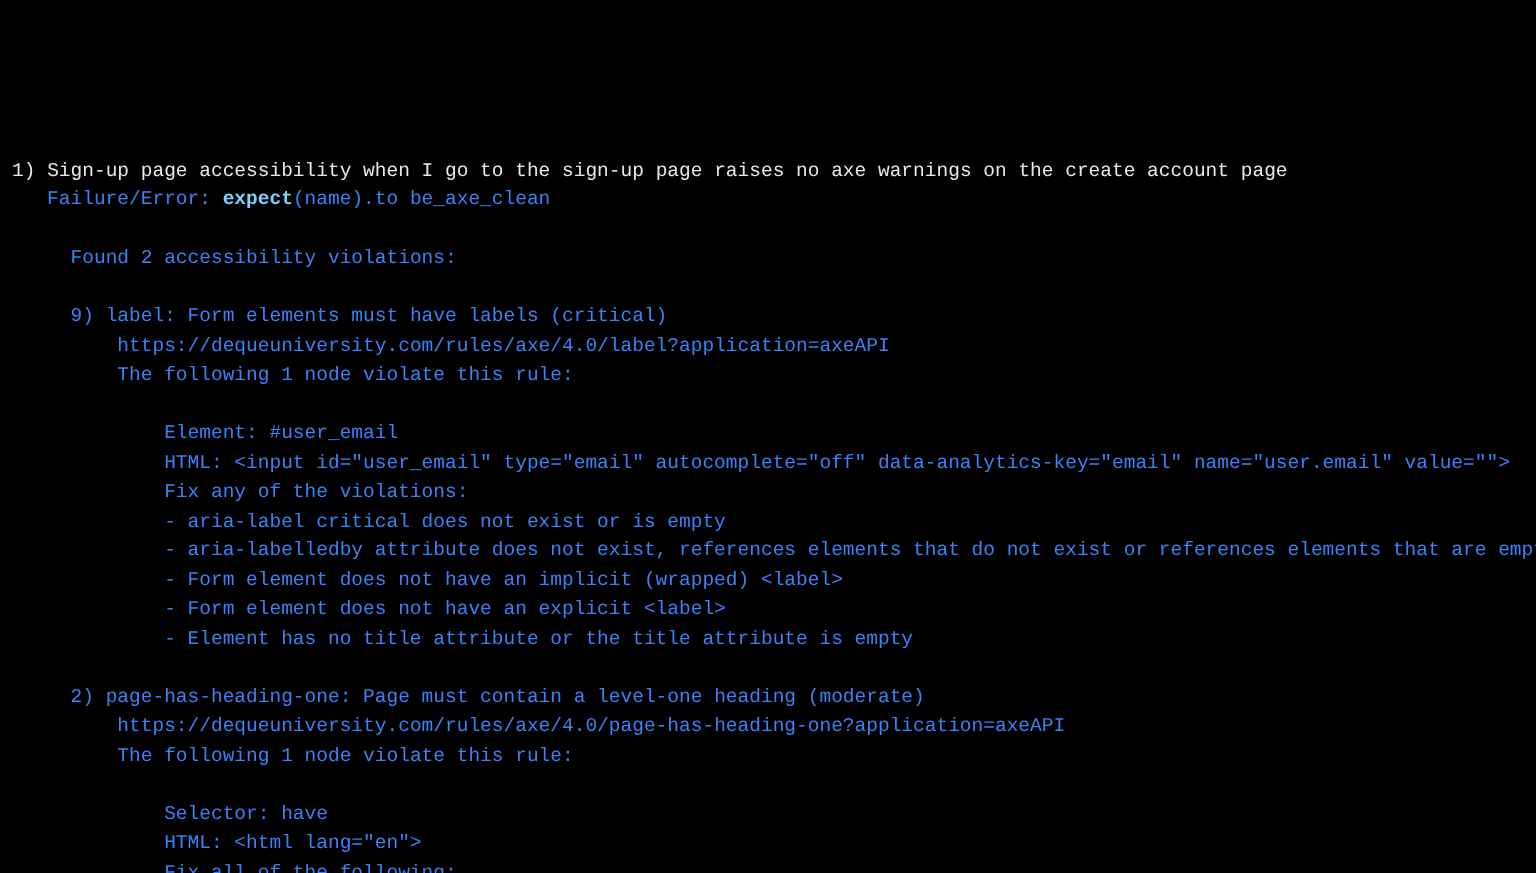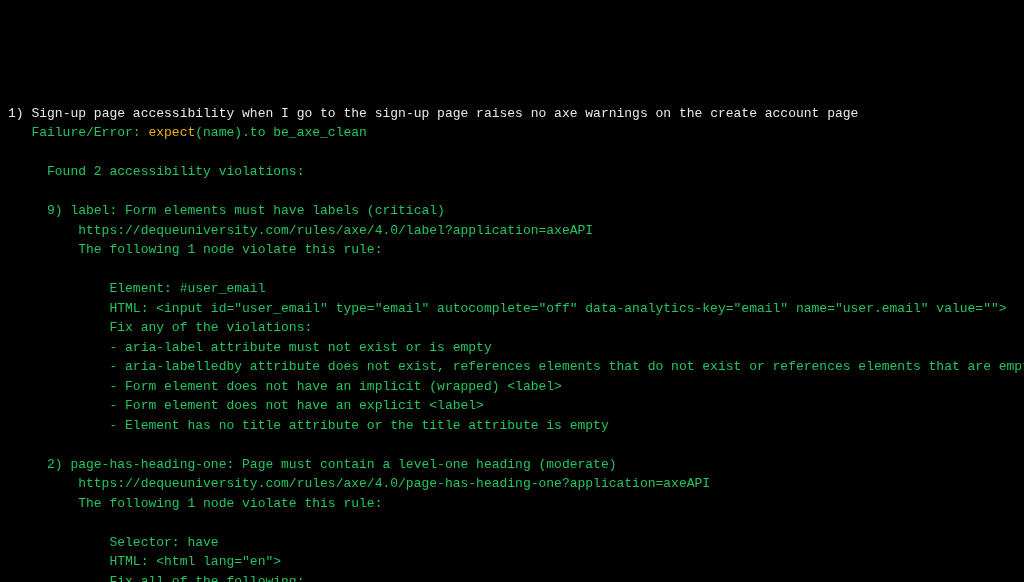--- a/index.html
+++ b/index.html
@@ -6,42 +6,42 @@
   body {
     background: #000;
     font-family: "SF Mono", Menlo, Monaco, Consolas, "Courier New", monospace;
     font-size: 13px;
     line-height: 1.5;
     padding: 6px 8px;
     white-space: pre;
     overflow-x: auto;
   }
   .w { color: #e8e8e8; }   
-  .r { color: #22c55e; text-align: right; }   
-  .g { color: #eab308; }   
+  .r { color: #3b82f6; text-align: right; }   
+  .g { color: #7dd3fc; font-weight: bold; }   
 </style>
 </head>
 <body>
 
 
 
 <div>
 <span class="w">1)</span><span class="w"> </span><span class="w">Sign-up page accessibility when I go to the sign-up page raises no axe warnings on the create account page</span>
 <span class="r">   </span><span class="r">Failure/Error:</span><span class="r"> </span><span class="g">expect</span><span class="r">(name).to be_axe_clean</span>
 <span> </span>
 <span class="r">     </span><span class="r">Found 2 accessibility violations:</span>
 <span> </span>
 <span class="r">     </span><span class="r">9) label: Form elements must have labels (critical)</span>
 <span class="r">         </span><span class="r">https://dequeuniversity.com/rules/axe/4.0/label?application=axeAPI</span>
 <span class="r">         </span><span class="r">The following 1 node violate this rule:</span>
 <span> </span>
 <span class="r">             </span><span class="r">Element: #user_email</span>
 <span class="r">             </span><span class="r">HTML: &lt;input id="user_email" type="email" autocomplete="off" data-analytics-key="email" name="user.email" value=""&gt;</span>
 <span class="r">             </span><span class="r">Fix any of the violations:</span>
-<span class="r">             </span><span class="r">- aria-label attribute must not exist or is empty</span>
+<span class="r">             </span><span class="r">- aria-label critical does not exist or is empty</span>
 <span class="r">             </span><span class="r">- aria-labelledby attribute does not exist, references elements that do not exist or references elements that are empty</span>
 <span class="r">             </span><span class="r">- Form element does not have an implicit (wrapped) &lt;label&gt;</span>
 <span class="r">             </span><span class="r">- Form element does not have an explicit &lt;label&gt;</span>
 <span class="r">             </span><span class="r">- Element has no title attribute or the title attribute is empty</span>
 <span> </span>
 <span class="r">     </span><span class="r">2) page-has-heading-one: Page must contain a level-one heading (moderate)</span>
 <span class="r">         </span><span class="r">https://dequeuniversity.com/rules/axe/4.0/page-has-heading-one?application=axeAPI</span>
 <span class="r">         </span><span class="r">The following 1 node violate this rule:</span>
 <span> </span>
 <span class="r">             </span><span class="r">Selector: have</span>

